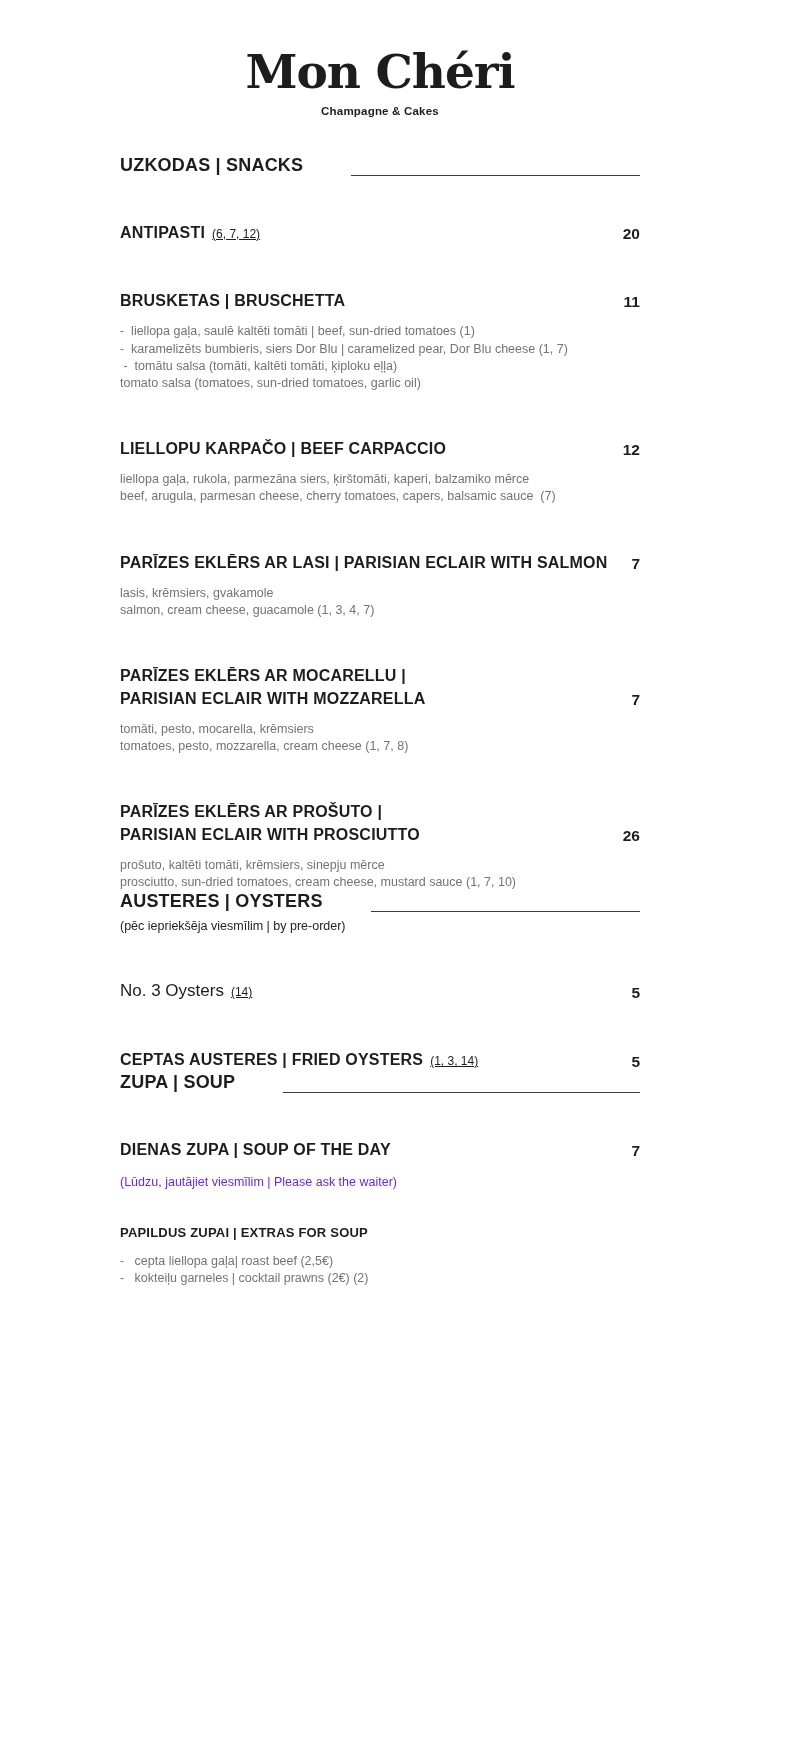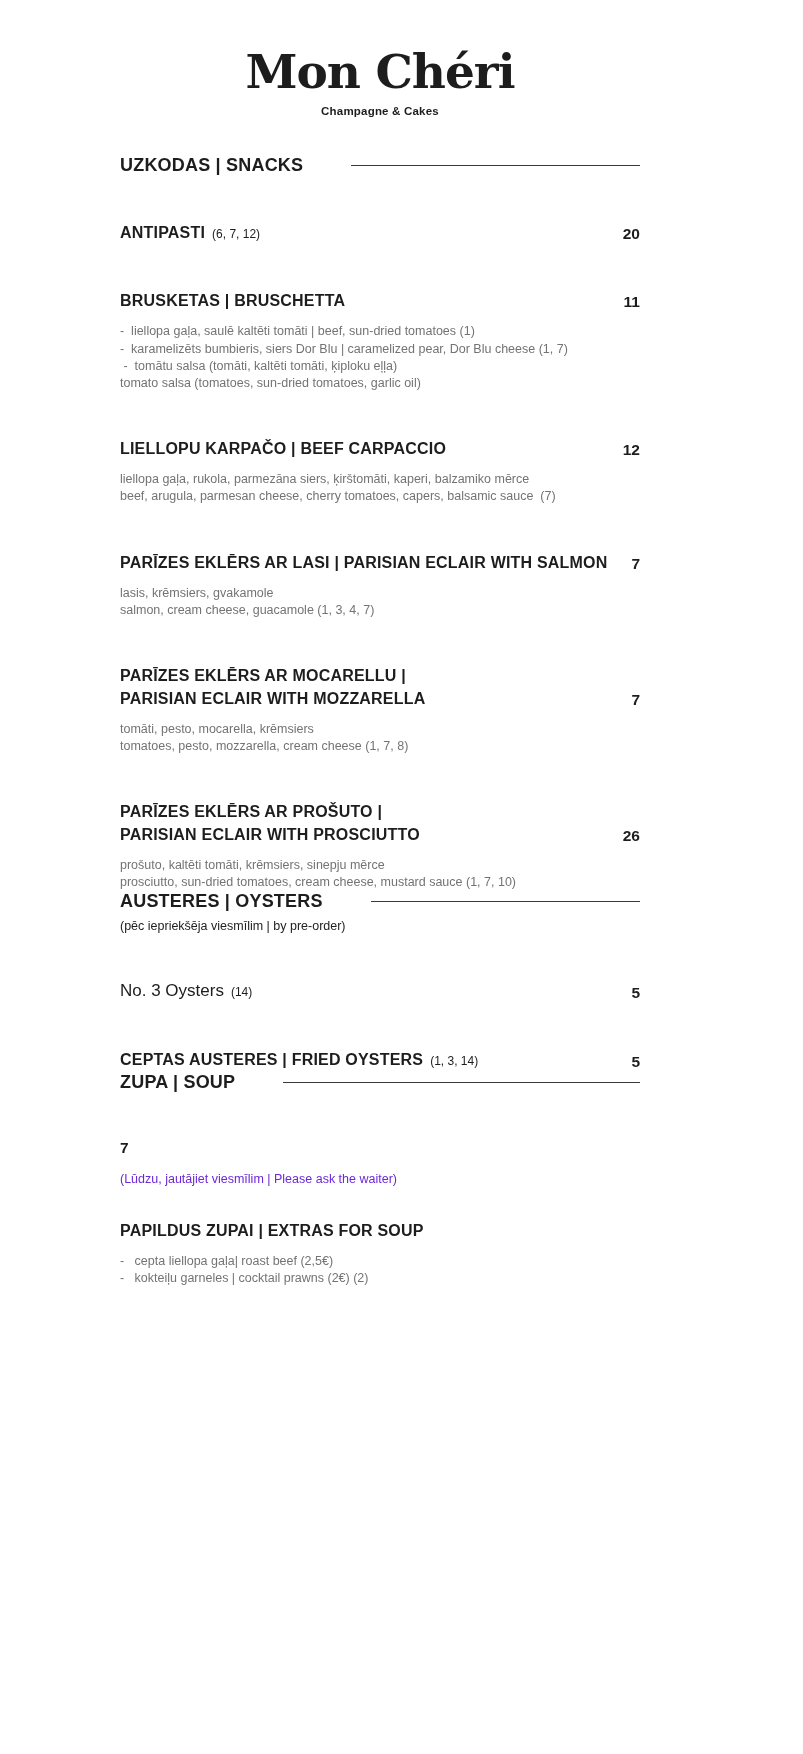--- a/index.html
+++ b/index.html
@@ -20,51 +20,51 @@
     line-height:1.1; margin:0;
   }
   .brand-subtitle {
     font-size:11.5px; font-weight:700; letter-spacing:0.2px;
     margin-top:7px;
   }
 
   
   .section { }
   .section:first-child { margin-top:38px; }
-  .section-header { display:flex; align-items:center; }
+  .section-header { display:flex; align-items:flex-end; }
   .section-title {
     font-size:18px; font-weight:700; letter-spacing:0.2px;
     margin:0; white-space:nowrap;
   }
   .section-rule { flex:1; height:1px; background:#3a3a3a; margin-left:48px; }
   .section-note { font-size:12.5px; margin-top:7px; color:#222; }
 
   
   .item { margin-top:46px; }
   .item-row {
     display:flex; justify-content:space-between;
     align-items:flex-end; gap:14px;
   }
   .item-title {
     font-size:16px; font-weight:700; letter-spacing:0.2px;
     line-height:1.4;
   }
   .item-title.regular { font-weight:400; font-size:17px; letter-spacing:0; }
-  .allergens { font-size:12px; font-weight:400; margin-left:7px; letter-spacing:0; }
+  .allergens { font-size:12px; font-weight:400; margin-left:7px; letter-spacing:0;text-decoration:underline; }
   .price { font-size:15.5px; font-weight:700; padding-bottom:1px; flex:none; }
 
   .desc { margin-top:11px; }
   .desc-line {
     font-size:12.5px; line-height:1.37; color:#737373;
     white-space:pre-wrap;
   }
   .item-note { font-size:12.5px; margin-top:14px; color:#6d28d9; }
 
   .item.extras { margin-top:36px; }
-  .subheading { font-size:16px; font-weight:700; letter-spacing:0.2px; }
+  .subheading { font-size:13px; font-weight:700; letter-spacing:0.2px; }
   .extras .desc { margin-top:13px; }
 </style>
 </head>
 <body style="background: rgb(255, 255, 255); color: rgb(29, 29, 29);">
 
 <div class="page">
   <header class="brand">
     <h1 class="brand-title">Mon Chéri</h1>
     <div class="brand-subtitle">Champagne &amp; Cakes</div>
   </header>
@@ -171,20 +171,23 @@
           </div>
         </div>
       </section>
       <section class="section">
         <div class="section-header">
           <h2 class="section-title">ZUPA | SOUP</h2>
           <div class="section-rule" style="background: rgb(58, 58, 58);"></div>
         </div>
         <div class="item">
           <div class="item-row">
+            <div class="item-title">
+              <div class="title-line">DIENAS ZUPA | SOUP OF THE DAY</div>
+            </div>
             <div class="price">7</div>
           </div>
           <div class="item-note">(Lūdzu, jautājiet viesmīlim | Please ask the waiter)</div>
         </div>
         <div class="item extras">
           <div class="subheading">PAPILDUS ZUPAI | EXTRAS FOR SOUP</div>
           <div class="desc">
             <div class="desc-line">-   cepta liellopa gaļa| roast beef (2,5€)</div>
             <div class="desc-line">-   kokteiļu garneles | cocktail prawns (2€) (2)</div>
           </div>

